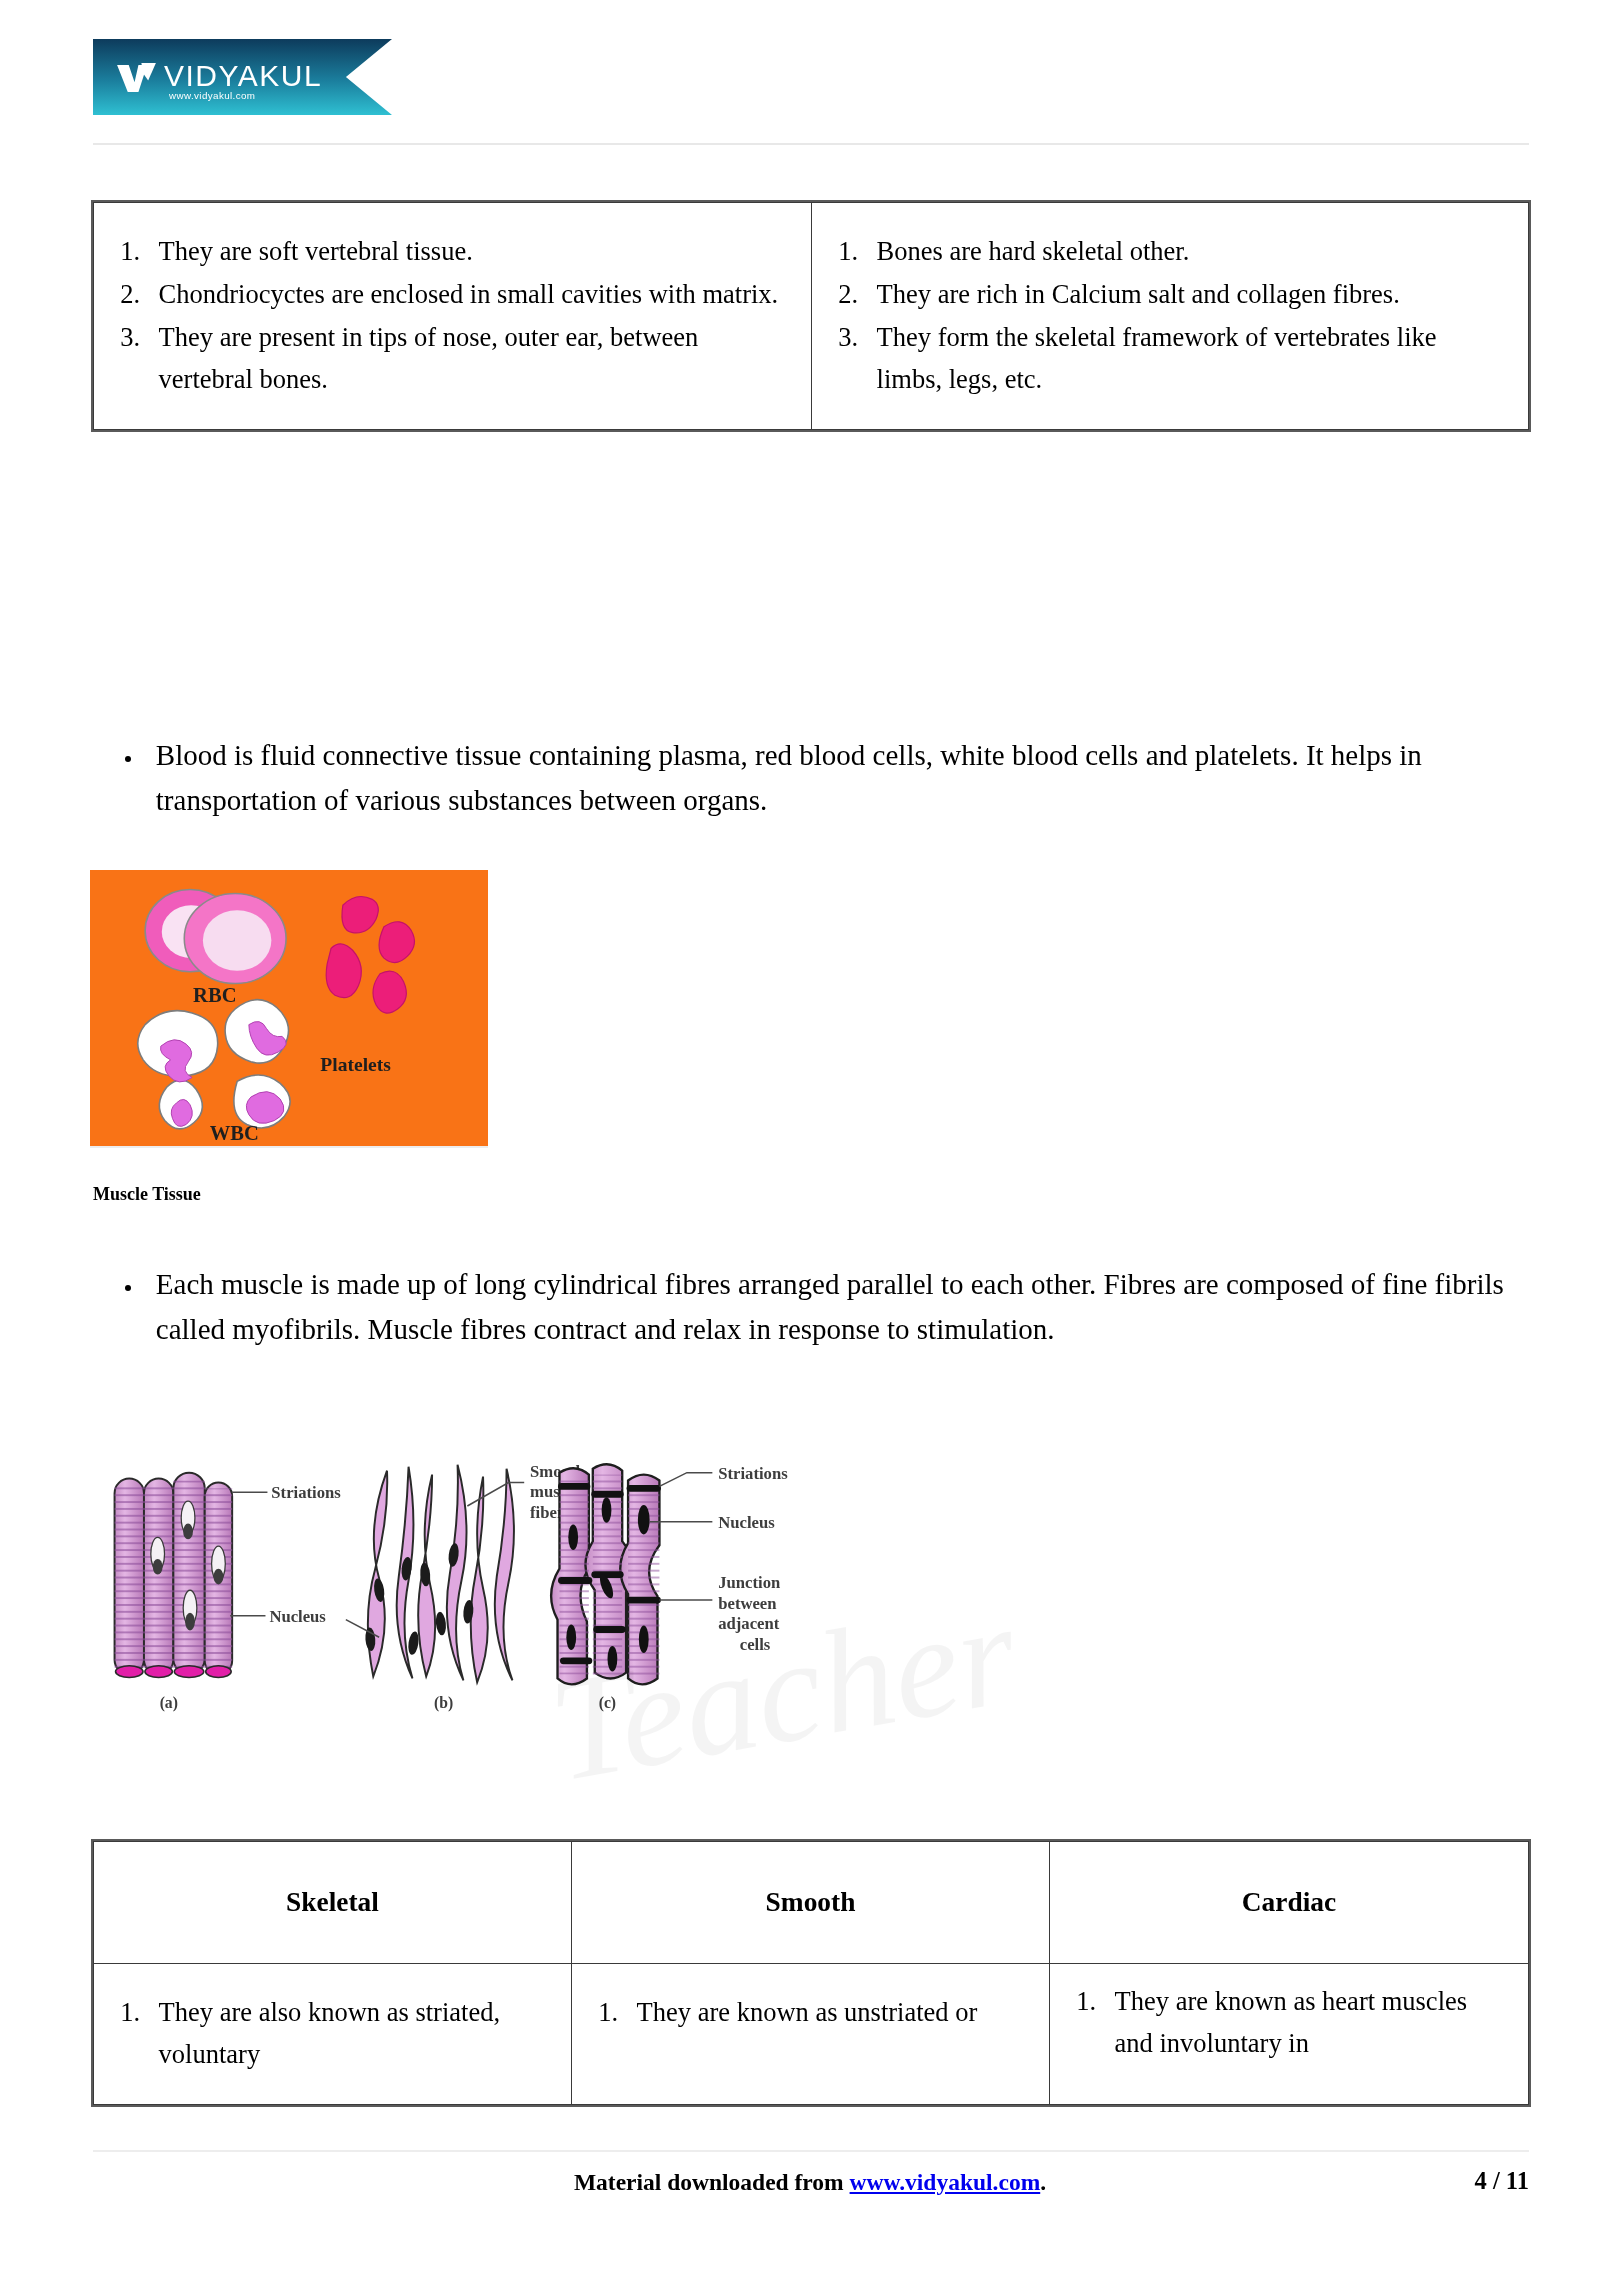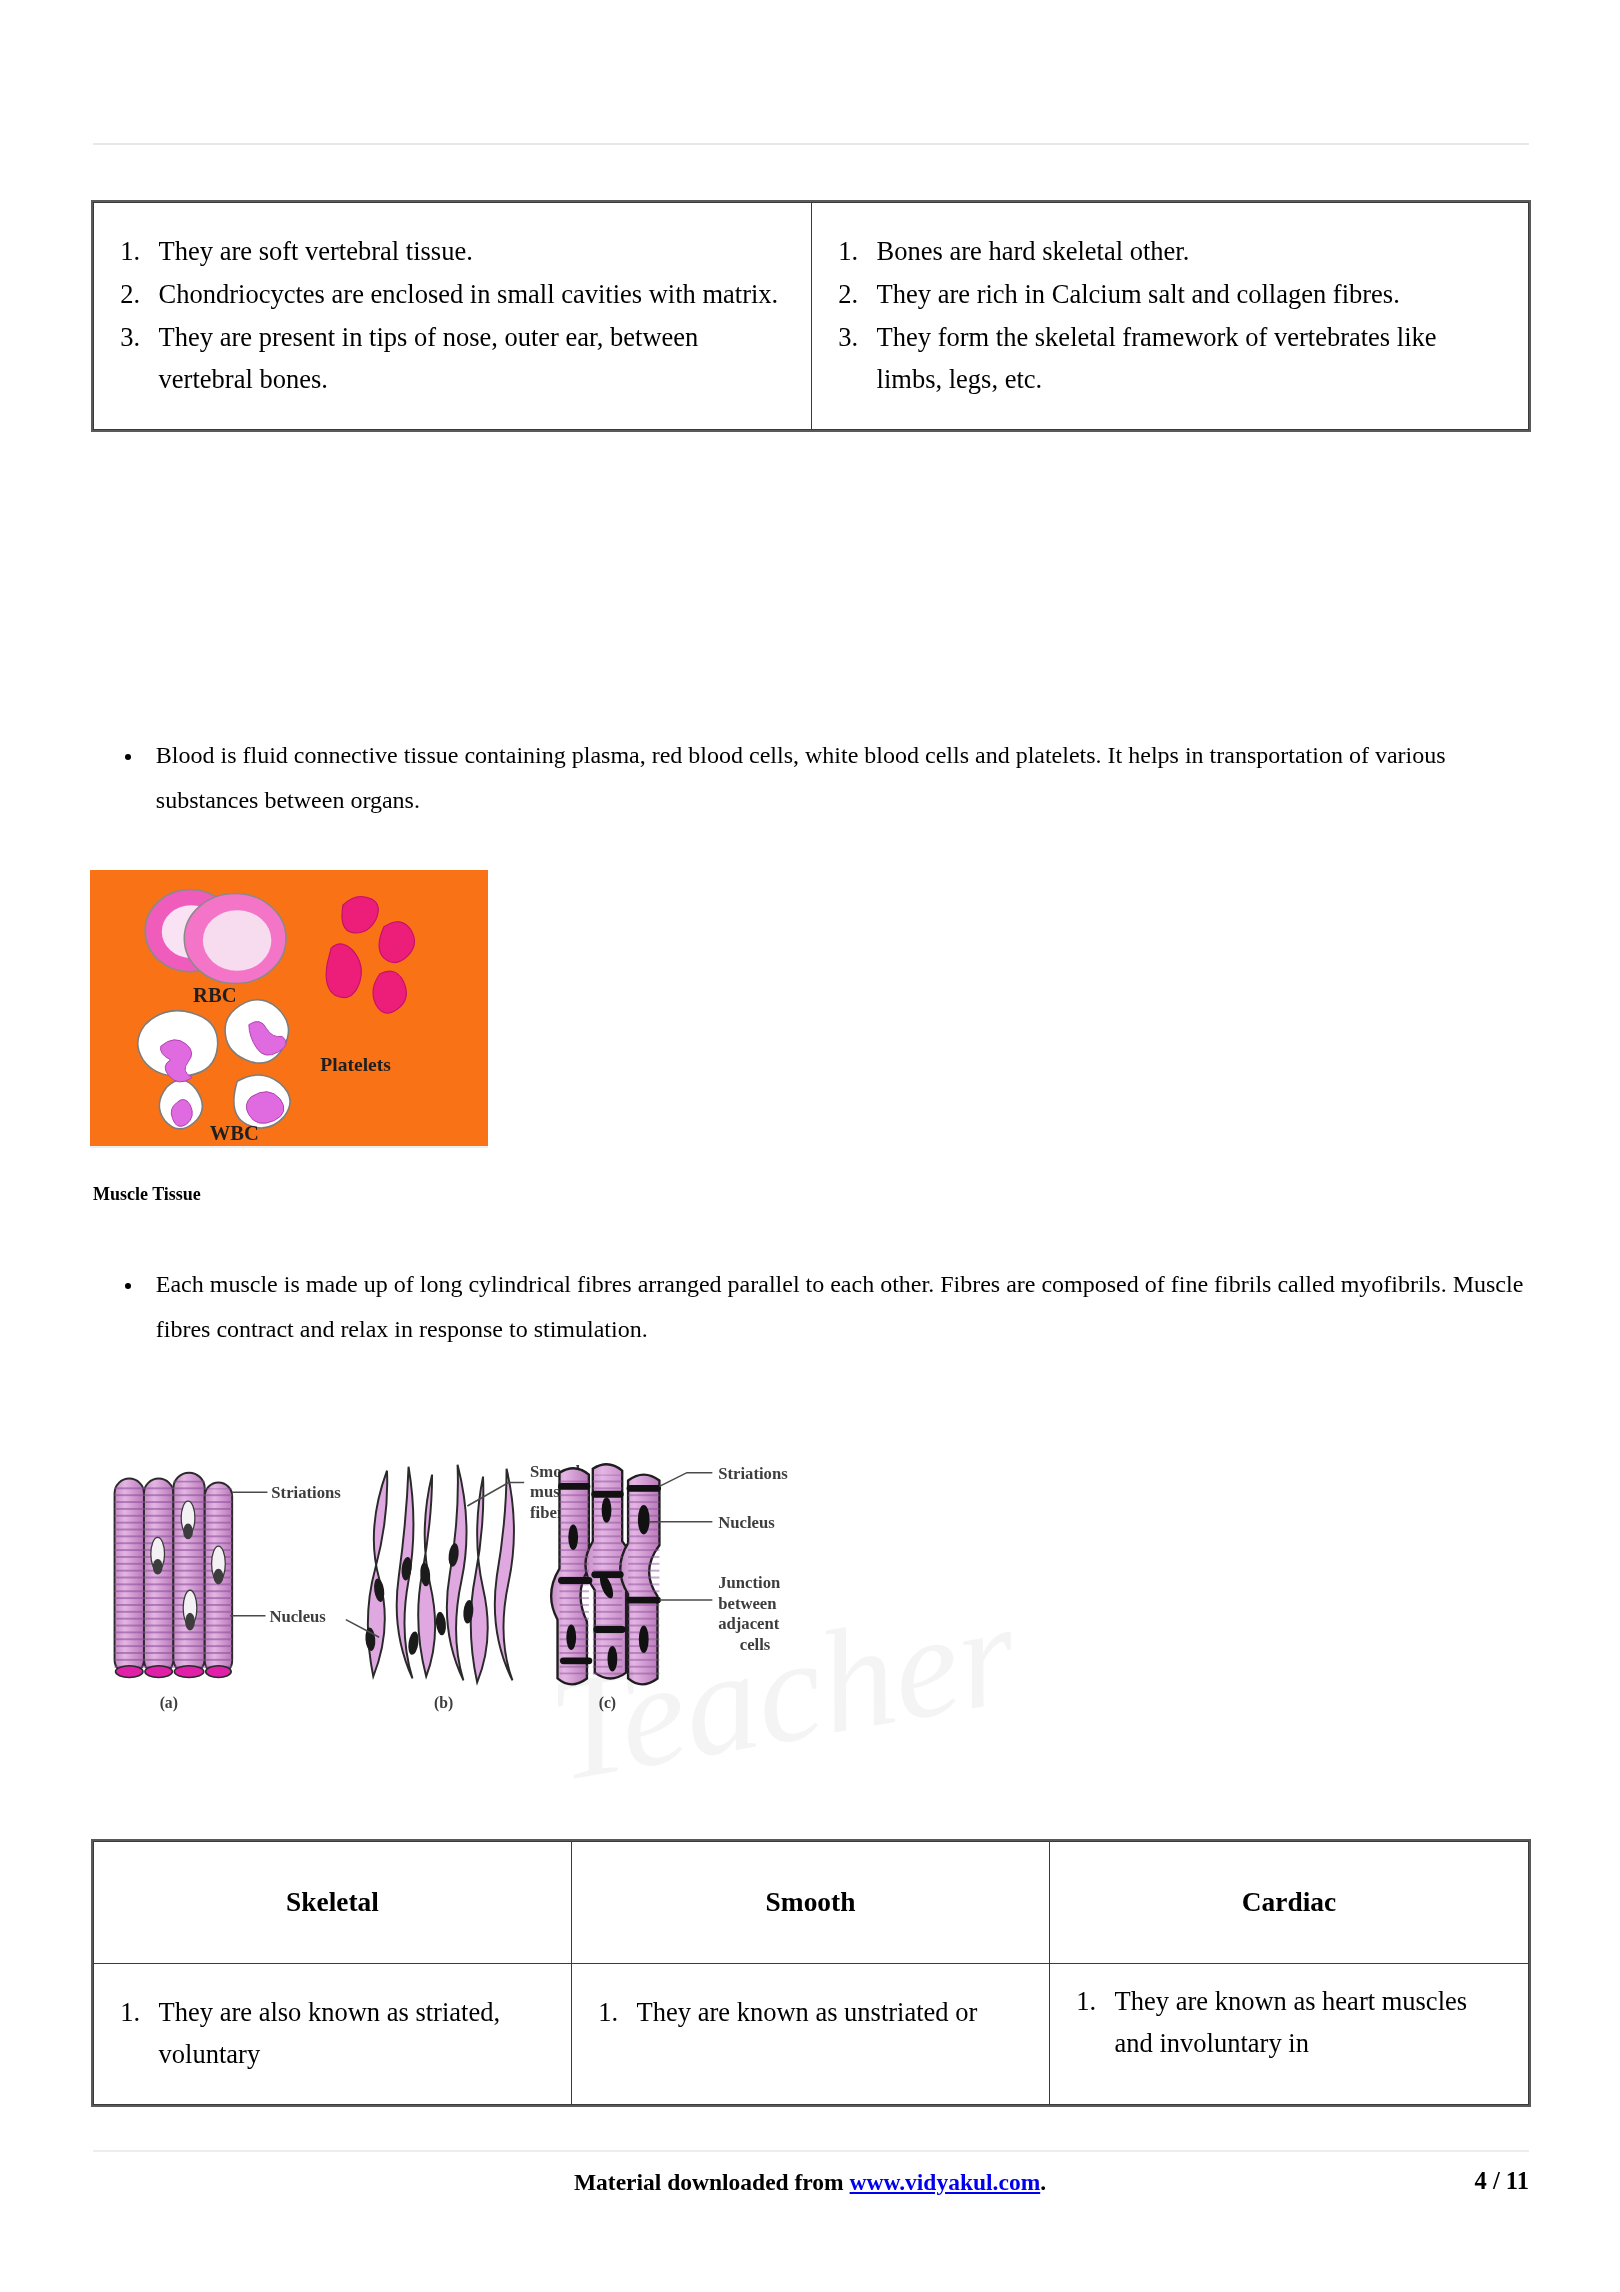--- a/index.html
+++ b/index.html
@@ -120,21 +120,21 @@
   .bullet-block {
     position: absolute;
   }
   ul.bullets {
     margin: 0;
     padding: 0 0 0 51px;
     list-style: disc outside;
   }
   ul.bullets li {
     font-family: "Liberation Serif", serif;
-    font-size: 24px;
+    font-size: 29px;
     line-height: 45px;
     padding-left: 11.8px;
   }
   ul.bullets li::marker {
     font-size: 21.6px;
   }
 
   .section-head {
     position: absolute;
     font-family: "Liberation Serif", serif;
@@ -204,20 +204,38 @@
     font-style: italic;
     user-select: none;
   }
 </style>
 </head>
 <body>
 
 <div class="page">
 
   <div class="header">
+    <div class="logo-wrap">
+      <svg class="logo-banner" viewBox="0 0 305 78" preserveAspectRatio="none">
+        <defs>
+          <linearGradient id="lg" x1="0" y1="0" x2="0" y2="1">
+            <stop offset="0%" stop-color="#0d3b5c"></stop>
+            <stop offset="55%" stop-color="#1b7f9e"></stop>
+            <stop offset="100%" stop-color="#2fc0d2"></stop>
+          </linearGradient>
+        </defs>
+        <path d="M0,0 H305 L258,39 L305,78 H0 Z" fill="url(#lg)"></path>
+      </svg>
+      <svg style="position:absolute;left:21.6px;top:21.6px;width:43px;height:33px" viewBox="0 0 44 34">
+        <path d="M2,4 L14,4 L20,22 L24,4 L33,4 L24,32 L13,32 Z" fill="#ffffff"></path>
+        <path d="M27,2 L42,2 L34,20 L29,13 Z" fill="#ffffff"></path>
+      </svg>
+      <div class="logo-text">VIDYAKUL</div>
+      <div class="logo-url">www.vidyakul.com</div>
+    </div>
     <div class="header-rule"></div>
   </div>
 
   <table class="doc-table tbl-outer" style="left:93px; top:202px; width:1436px;">
     <colgroup>
         <col style="width:718px">
         <col style="width:717px">
       </colgroup>
     <tbody>
       <tr>

